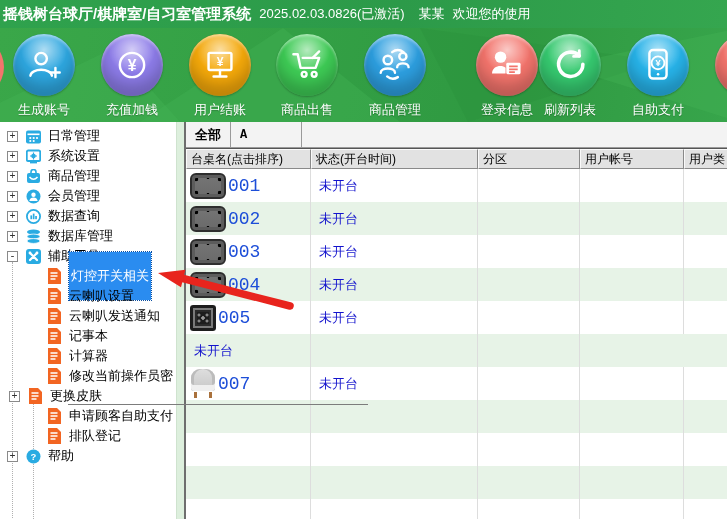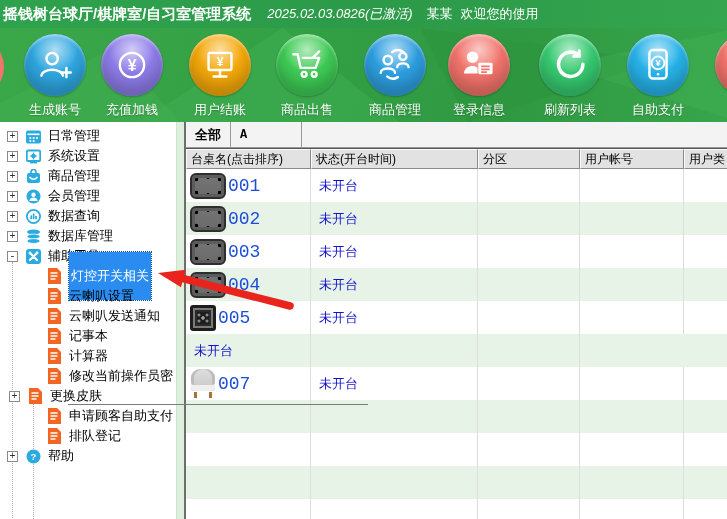--- a/index.html
+++ b/index.html
@@ -8,21 +8,21 @@
     font-family:"Liberation Sans","DejaVu Sans",sans-serif;
     background:#ffffff;
   }
   
   .titlebar{
     position:absolute;left:0;top:0;width:727px;height:28px;
     background:linear-gradient(95deg,#2fa24d 0%,#2c9a49 55%,#35a64f 100%);
     color:#fff;display:flex;align-items:center;white-space:nowrap;overflow:hidden;
   }
   .titlebar .app{font-size:15px;font-weight:bold;margin-left:3px;}
-  .titlebar .ver{font-size:13px;margin-left:16px;font-style:italic;}
+  .titlebar .ver{font-size:13px;margin-left:8px;}
   .titlebar .op{font-size:13px;margin-left:14px;}
   .titlebar .wel{font-size:13px;margin-left:8px;}
   
   .toolbar{
     position:absolute;left:0;top:28px;width:727px;height:94px;
     background:linear-gradient(100deg,#3aa749 0%,#33a045 40%,#2f9941 70%,#37a54b 100%);
     overflow:hidden;
   }
   .facet{position:absolute;pointer-events:none;}
   .f1{left:140px;top:0;width:260px;height:94px;background:#40b051;clip-path:polygon(0 100%,55% 0,100% 100%);opacity:.45;}
@@ -123,21 +123,21 @@
   <span class="wel">欢迎您的使用</span>
 </div>
 
 <div class="toolbar">
   <div class="facet f1"></div>
   <div class="facet f2"></div>
   <div class="facet f3"></div>
   <div class="facet f4"></div>
   <div class="sliver"></div>
 
-  <div class="tb-slot" style="left:12px">
+  <div class="tb-slot" style="left:1px">
     <div class="sphere" style="--c: #2ea7e0;">
       <svg width="40" height="40" viewBox="0 0 56 56">
           <g class="glyph">
         <circle cx="24" cy="19" r="8"></circle>
             <path d="M9 43c1-11 29-11 30 0"></path>
             <path d="M44 32v13M37.5 38.5H50"></path>
       </g>
         </svg>
     </div>
     <div class="tb-label">生成账号</div>
@@ -190,21 +190,21 @@
             <path d="M8 39c0-8 20-8 20 0"></path>
         <circle cx="39" cy="16" r="5"></circle>
             <path d="M31 31c0-7 16-7 16 0"></path>
         <path d="M24 10q8-6 16 0M32 45q-8 5-15-1"></path>
           </g>
       </svg>
     </div>
     <div class="tb-label">商品管理</div>
   </div>
 
-  <div class="tb-slot" style="left:436px">
+  <div class="tb-slot" style="left:464px">
     <div class="sphere" style="--c: #f3746c;">
       <svg width="40" height="40" viewBox="0 0 56 56">
         <circle cx="19" cy="17" r="8" fill="#fff"></circle>
         <path d="M7 40c0-11 14-13 19-8v8z" fill="#fff"></path>
         <rect x="27" y="25" width="20" height="16" rx="2" fill="#fff"></rect>
         <path d="M31 30h12M31 34h12M31 38h8" stroke="var(--c)" stroke-width="2.4"></path>
       </svg>
     </div>
     <div class="tb-label">登录信息</div>
   </div>

